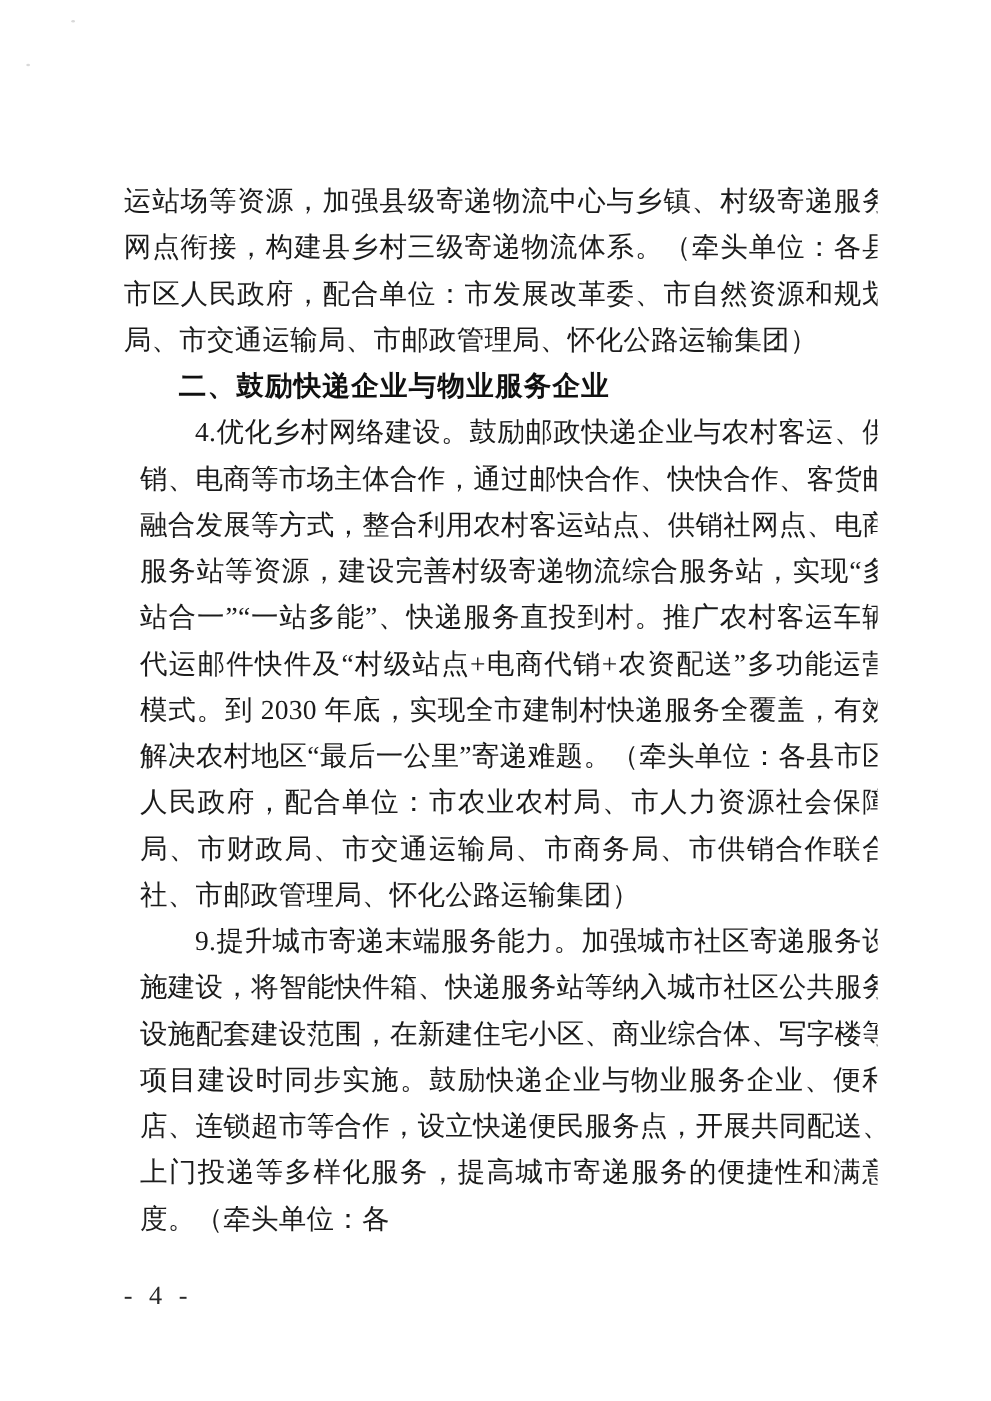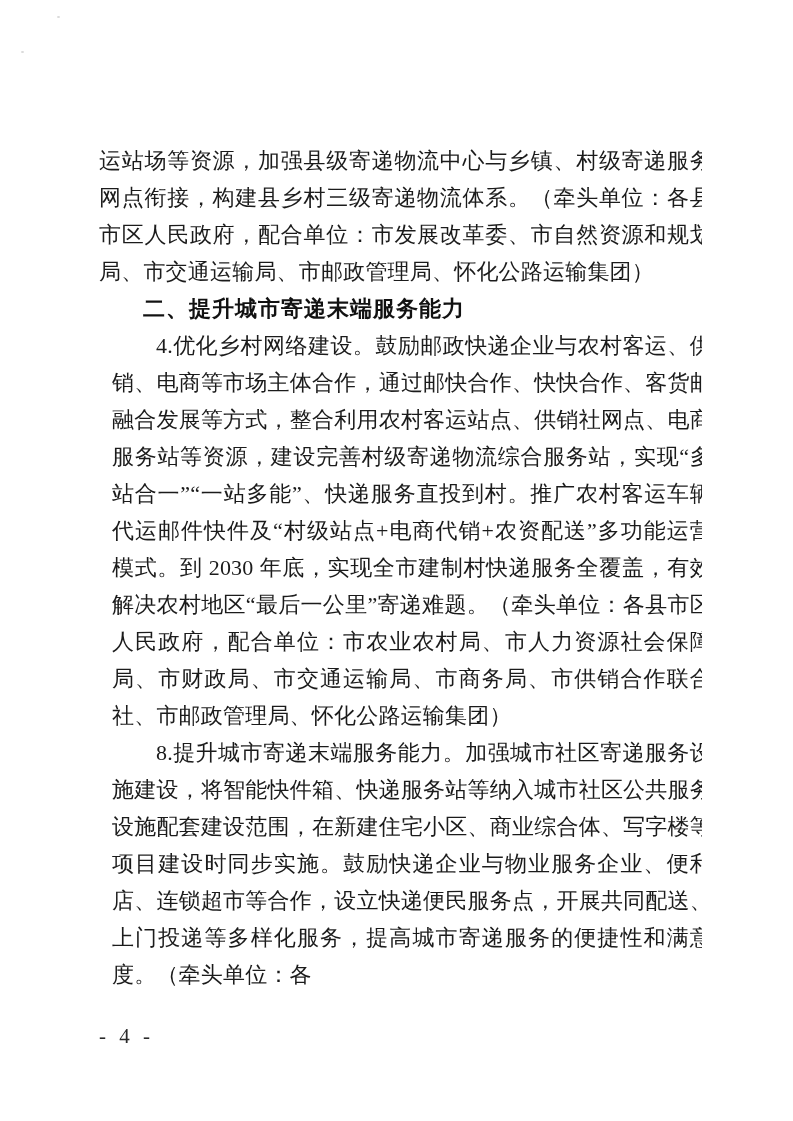--- a/index.html
+++ b/index.html
@@ -69,22 +69,22 @@
 <body>
 
 <div class="page">
 
   <span class="scan-speck speck-1"></span>
   <span class="scan-speck speck-2"></span>
 
   <div class="text-block">
     <p class="para">运站场等资源，加强县级寄递物流中心与乡镇、村级寄递服务网点衔接，构建县乡村三级寄递物流体系。（牵头单位：各县市区人民政府，配合单位：市发展改革委、市自然资源和规划局、市交通运输局、市邮政管理局、怀化公路运输集团）</p>
 
-    <h2 class="section-heading">二、提升城市寄递末端服务能力</h2>
+    <h2 class="section-heading">二、鼓励快递企业与物业服务企业</h2>
 
     <p class="para indent">4.优化乡村网络建设。鼓励邮政快递企业与农村客运、供销、电商等市场主体合作，通过邮快合作、快快合作、客货邮融合发展等方式，整合利用农村客运站点、供销社网点、电商服务站等资源，建设完善村级寄递物流综合服务站，实现“多站合一”“一站多能”、快递服务直投到村。推广农村客运车辆代运邮件快件及“村级站点+电商代销+农资配送”多功能运营模式。到 2030 年底，实现全市建制村快递服务全覆盖，有效解决农村地区“最后一公里”寄递难题。（牵头单位：各县市区人民政府，配合单位：市农业农村局、市人力资源社会保障局、市财政局、市交通运输局、市商务局、市供销合作联合社、市邮政管理局、怀化公路运输集团）</p>
 
-    <p class="para indent">8.提升城市寄递末端服务能力。加强城市社区寄递服务设施建设，将智能快件箱、快递服务站等纳入城市社区公共服务设施配套建设范围，在新建住宅小区、商业综合体、写字楼等项目建设时同步实施。鼓励快递企业与物业服务企业、便利店、连锁超市等合作，设立快递便民服务点，开展共同配送、上门投递等多样化服务，提高城市寄递服务的便捷性和满意度。（牵头单位：各</p>
+    <p class="para indent">9.提升城市寄递末端服务能力。加强城市社区寄递服务设施建设，将智能快件箱、快递服务站等纳入城市社区公共服务设施配套建设范围，在新建住宅小区、商业综合体、写字楼等项目建设时同步实施。鼓励快递企业与物业服务企业、便利店、连锁超市等合作，设立快递便民服务点，开展共同配送、上门投递等多样化服务，提高城市寄递服务的便捷性和满意度。（牵头单位：各</p>
   </div>
 
   <div class="page-number">- 4 -</div>
 
 </div>
 
 </body></html>

